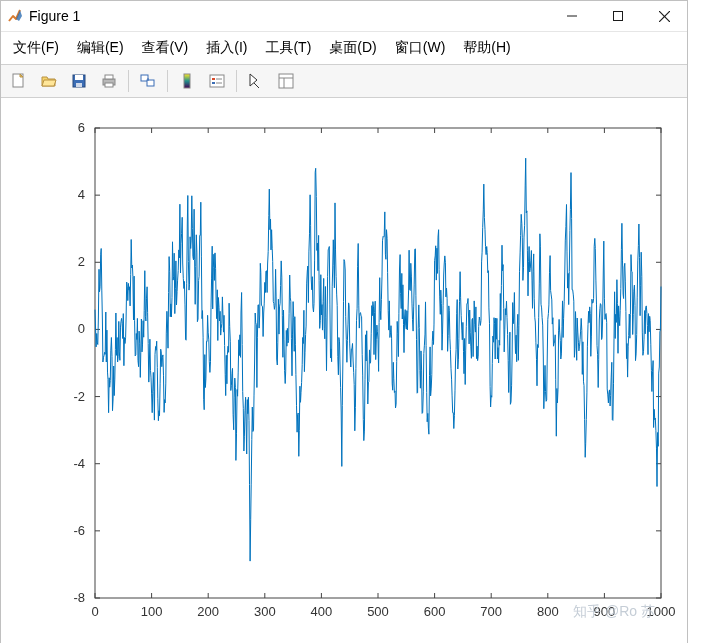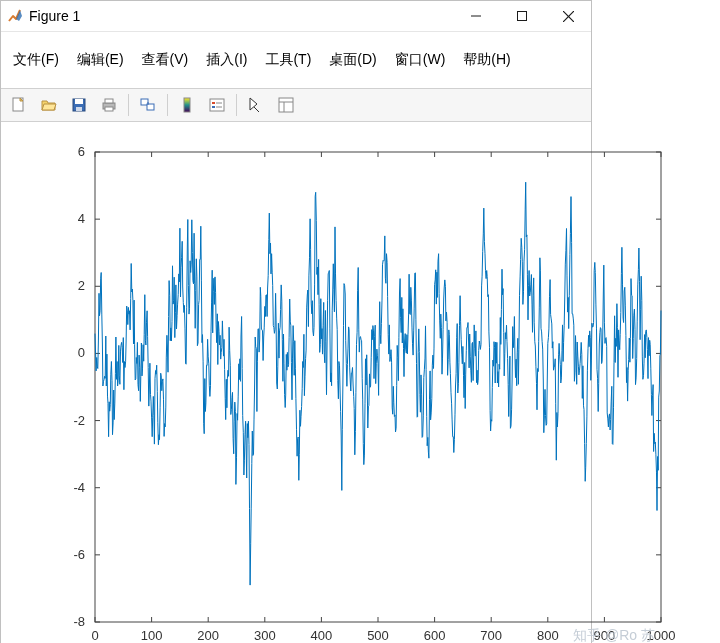--- a/index.html
+++ b/index.html
@@ -7,21 +7,21 @@
     padding: 0;
     width: 720px;
     height: 643px;
     font-family: "Microsoft YaHei", "Segoe UI", Tahoma, sans-serif;
     font-size: 13px;
     background: #ffffff;
     color: #000;
     overflow: hidden;
   }
   .window {
-    width: 592px;
+    width: 688px;
     height: 643px;
     display: flex;
     flex-direction: column;
     background: #ffffff;
     border: 1px solid #c0c0c0;
     box-sizing: border-box;
     position: relative;
   }
   
   .titlebar {
@@ -56,21 +56,21 @@
     justify-content: center;
     font-size: 12px;
     color: #1b1b1b;
   }
   .titlebar .win-btn svg { stroke: #1b1b1b; }
   
   .menubar {
     height: 28px;
     display: flex;
     align-items: center;
-    padding: 16px 6px;
+    padding: 4px 6px;
     gap: 6px;
     font-size: 14px;
     color: #000;
     border-top: 1px solid #e6e6e6;
   }
   .menubar .menu-item {
     padding: 3px 6px;
   }
   
   .toolbar {

